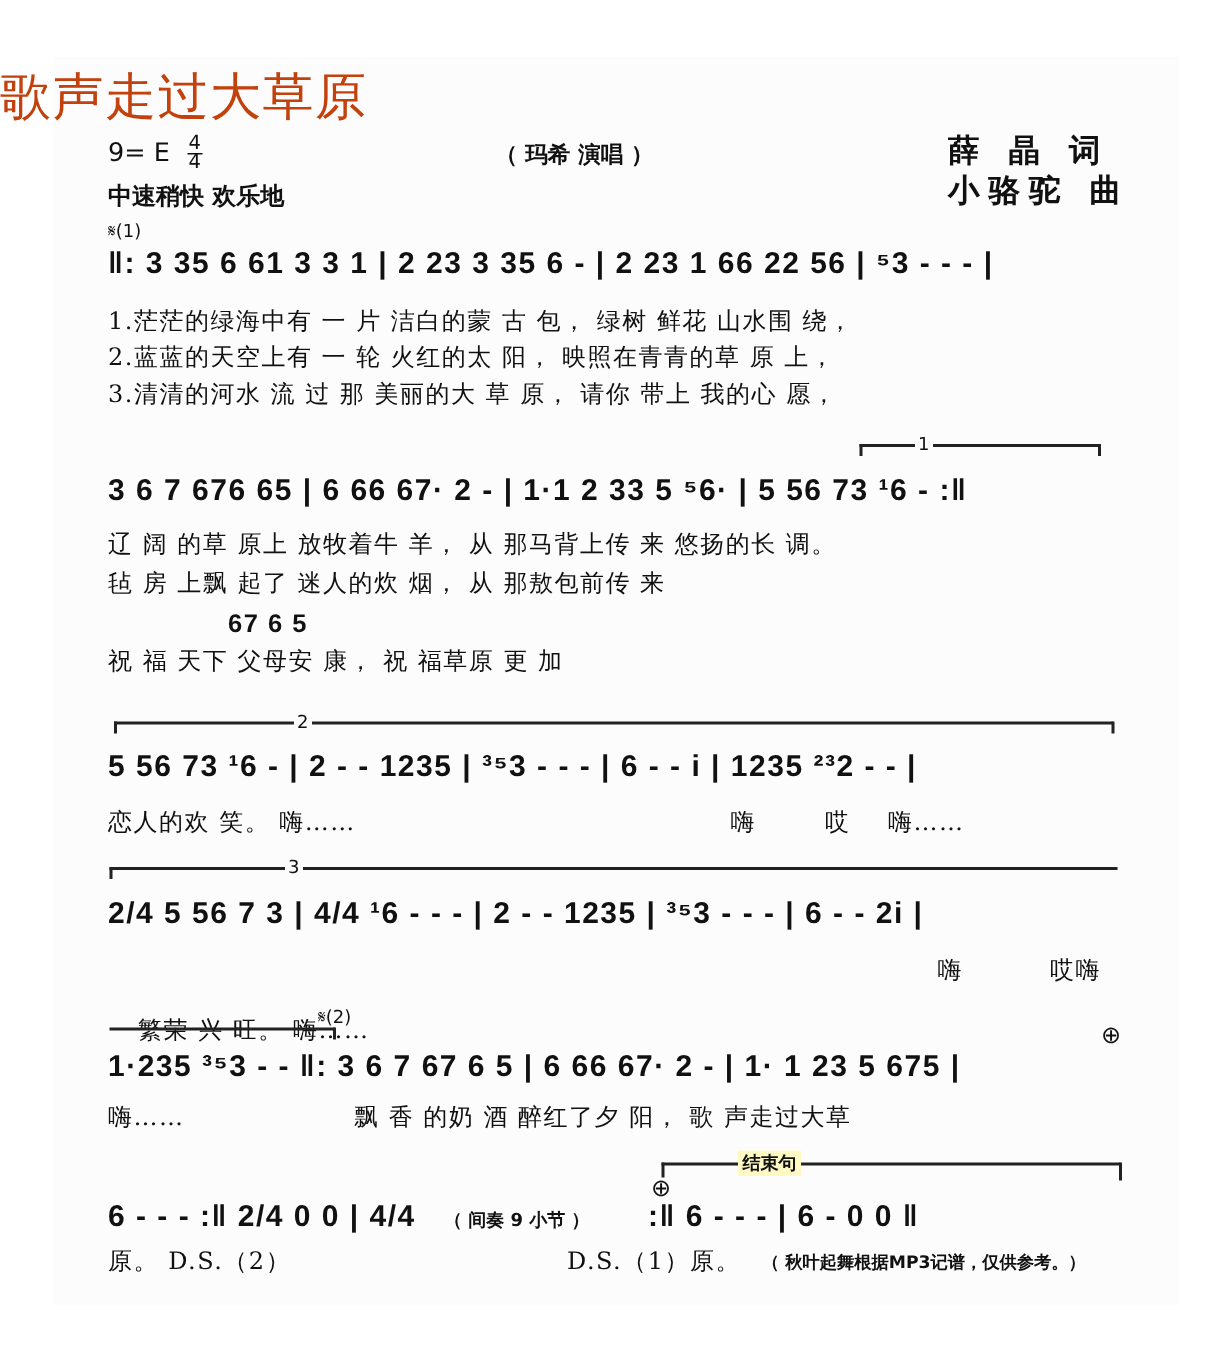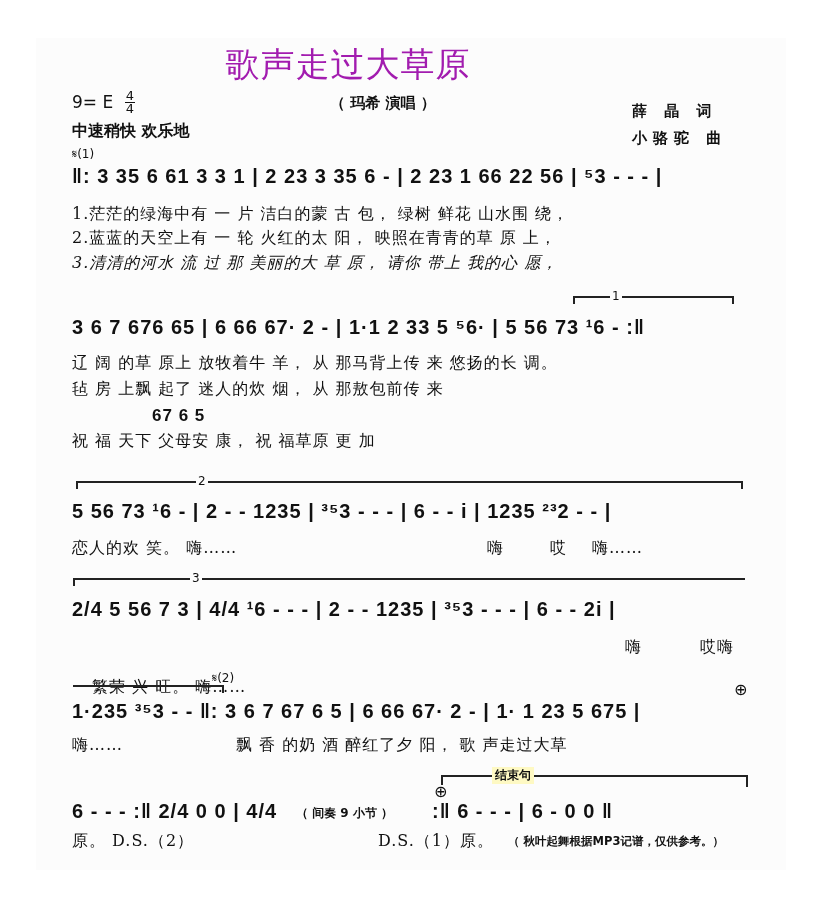--- a/index.html
+++ b/index.html
@@ -1,26 +1,26 @@
 <!DOCTYPE html>
 <html><head>
 <meta charset="utf-8">
 <style>
   html,body{margin:0;padding:0;background:#ffffff;}
   body{width:815px;height:910px;position:relative;overflow:hidden;font-family:"DejaVu Sans",sans-serif;color:#111;}
   .panel{position:absolute;left:36px;top:38px;width:750px;height:832px;background:#fcfcfc;}
   .abs{position:absolute;white-space:nowrap;}
-  .title{left:0;width:696px;top:42px;text-align:center;font-size:34px;color:#a21caf;letter-spacing:1px;font-family:"DejaVu Sans",sans-serif;}
+  .title{left:0;width:696px;top:42px;font-size:34px;color:#c2410c;letter-spacing:1px;font-family:"DejaVu Sans",sans-serif;}
   .key{left:72px;top:90px;font-size:17px;}
   .frac{display:inline-block;vertical-align:middle;text-align:center;font-size:13px;line-height:12px;margin-left:6px;}
   .frac span{display:block;}
   .frac .num{border-bottom:1.5px solid #111;padding:0 1px;}
   .tempo{left:72px;top:121px;font-size:16px;font-weight:bold;}
   .singer{left:330px;top:94px;font-size:15px;font-weight:bold;}
-  .credit{font-size:15px;font-weight:bold;letter-spacing:6px;margin-top:16px;}
+  .credit{font-size:21px;font-weight:bold;letter-spacing:6px;}
   .notes{font-family:"Liberation Sans",sans-serif;font-weight:bold;font-size:20px;letter-spacing:1px;}
   .lyr{font-family:"DejaVu Serif",serif;font-size:16px;letter-spacing:1px;}
   .sym{font-size:12px;}
   .vline{position:absolute;background:#222;}
   .hline{position:absolute;background:#222;height:1.5px;}
 </style>
 </head>
 <body>
 
 <div class="panel"></div>
@@ -35,21 +35,21 @@
 </div>
 <div class="abs tempo">中速稍快  欢乐地</div>
 <div class="abs singer">（ 玛希 演唱 ）</div>
 <div class="abs credit" style="left:632px;top:86px;">薛 晶 词</div>
 <div class="abs credit" style="left:632px;top:113px;">小骆驼 曲</div>
 
 <div class="abs sym" style="left:72px;top:147px;">𝄋(1)</div>
 <div class="abs notes" style="left:72px;top:165px;">‖: 3 35 6 61 3  3  1 | 2 23 3  35 6 - | 2 23 1 66 22 56 | ⁵3 - - - |</div>
 <div class="abs lyr" style="left:72px;top:204px;">1.茫茫的绿海中有 一 片 洁白的蒙 古  包，   绿树   鲜花   山水围    绕，</div>
 <div class="abs lyr" style="left:72px;top:228px;">2.蓝蓝的天空上有 一 轮 火红的太      阳，   映照在青青的草   原    上，</div>
-<div class="abs lyr" style="left:72px;top:253px;font-style:italic;">3.清清的河水  流 过 那 美丽的大 草  原，   请你   带上   我的心    愿，</div>
+<div class="abs lyr" style="left:72px;top:253px;">3.清清的河水  流 过 那 美丽的大 草  原，   请你   带上   我的心    愿，</div>
 
 <div class="hline" style="left:573px;top:296px;width:160px;"></div>
 <div class="vline" style="left:573px;top:296px;width:1.5px;height:8px;"></div>
 <div class="vline" style="left:732px;top:296px;width:1.5px;height:8px;"></div>
 <div class="abs sym" style="left:610px;top:289px;background:#fcfcfc;padding:0 2px;">1</div>
 <div class="abs notes" style="left:72px;top:316px;">3  6  7 676 65 | 6 66 67· 2 - | 1·1 2 33 5 ⁵6· | 5 56 73 ¹6 - :‖</div>
 <div class="abs lyr" style="left:72px;top:353px;">辽 阔 的草    原上 放牧着牛     羊，  从 那马背上传 来    悠扬的长   调。</div>
 <div class="abs lyr" style="left:72px;top:379px;">毡 房 上飘    起了 迷人的炊     烟，  从 那敖包前传 来</div>
 <div class="abs notes" style="left:152px;top:406px;font-size:17px;">67 6 5</div>
 <div class="abs lyr" style="left:72px;top:431px;">祝 福   天下         父母安      康，  祝 福草原   更 加</div>

